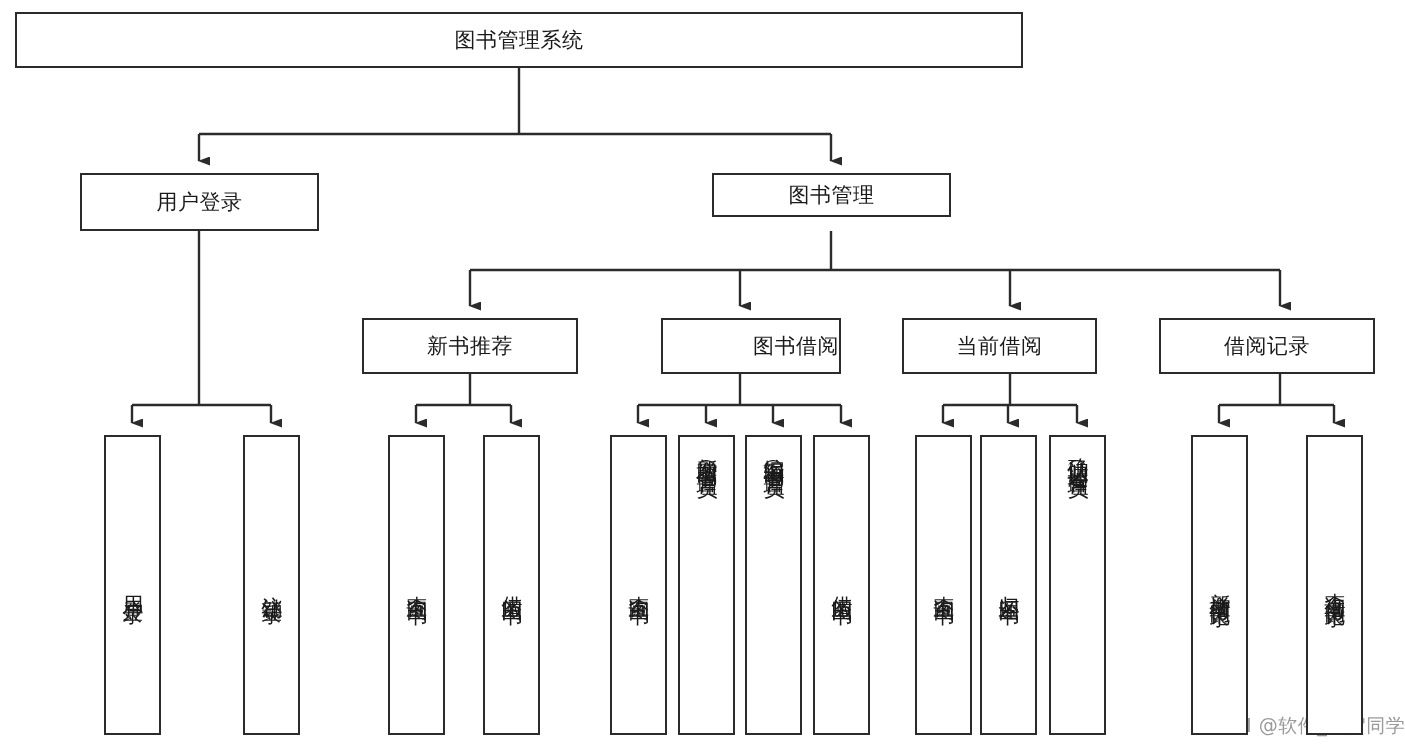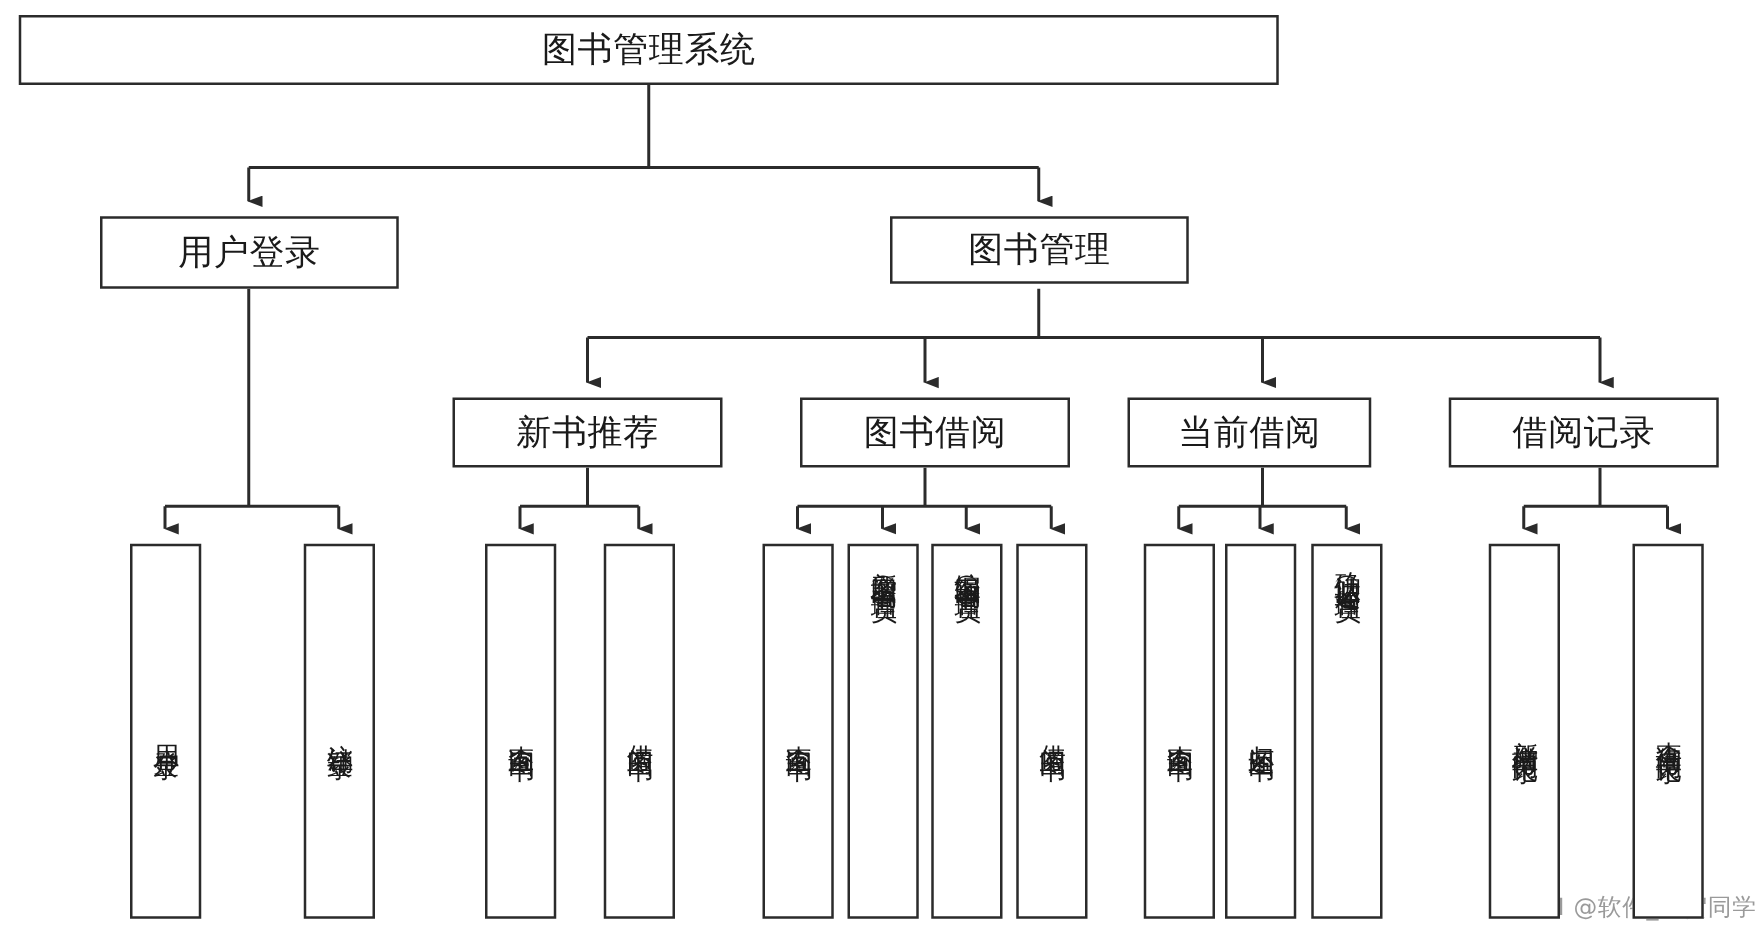--- a/index.html
+++ b/index.html
@@ -26,21 +26,21 @@
     position: absolute;
     box-sizing: border-box;
     background: #ffffff;
     border: 2px solid #2b2b2b;
     display: flex;
     align-items: center;
     justify-content: center;
   }
   .node-label {
     color: #1a1a1a;
-    font-size: 28px;
+    font-size: 21px;
     line-height: 1.18;
     letter-spacing: 0.5px;
     white-space: nowrap;
     text-align: center;
   }
   
   .node.vertical {
     align-items: center;
   }
   .node.vertical .node-label {
@@ -116,27 +116,27 @@
   </svg>
 
   <div class="node" style="left: 15px; top: 12px; width: 1008px; height: 56px;">
     <span class="node-label">图书管理系统</span>
   </div>
 
   <div class="watermark">CSDN @软件_小贺同学</div>
 <div class="node" style="left: 80px; top: 173px; width: 239px; height: 58px;">
       <span class="node-label">用户登录</span>
     </div>
-    <div class="node" style="left: 712px; top: 173px; width: 239px; height: 54px;">
+    <div class="node" style="left: 712px; top: 173px; width: 239px; height: 44px;">
       <span class="node-label">图书管理</span>
     </div>
     <div class="node" style="left: 362px; top: 318px; width: 216px; height: 56px;">
       <span class="node-label">新书推荐</span>
     </div>
-    <div class="node" style="left: 640px; top: 318px; width: 216px; height: 56px;">
+    <div class="node" style="left: 661px; top: 318px; width: 180px; height: 56px; justify-content: flex-end;">
       <span class="node-label">图书借阅</span>
     </div>
     <div class="node" style="left: 902px; top: 318px; width: 195px; height: 56px;">
       <span class="node-label">当前借阅</span>
     </div>
     <div class="node" style="left: 1159px; top: 318px; width: 216px; height: 56px;">
       <span class="node-label">借阅记录</span>
     </div>
     <div class="node vertical" style="left: 104px; top: 435px; width: 57px; height: 300px;">
       <span class="node-label">用户登录</span>

